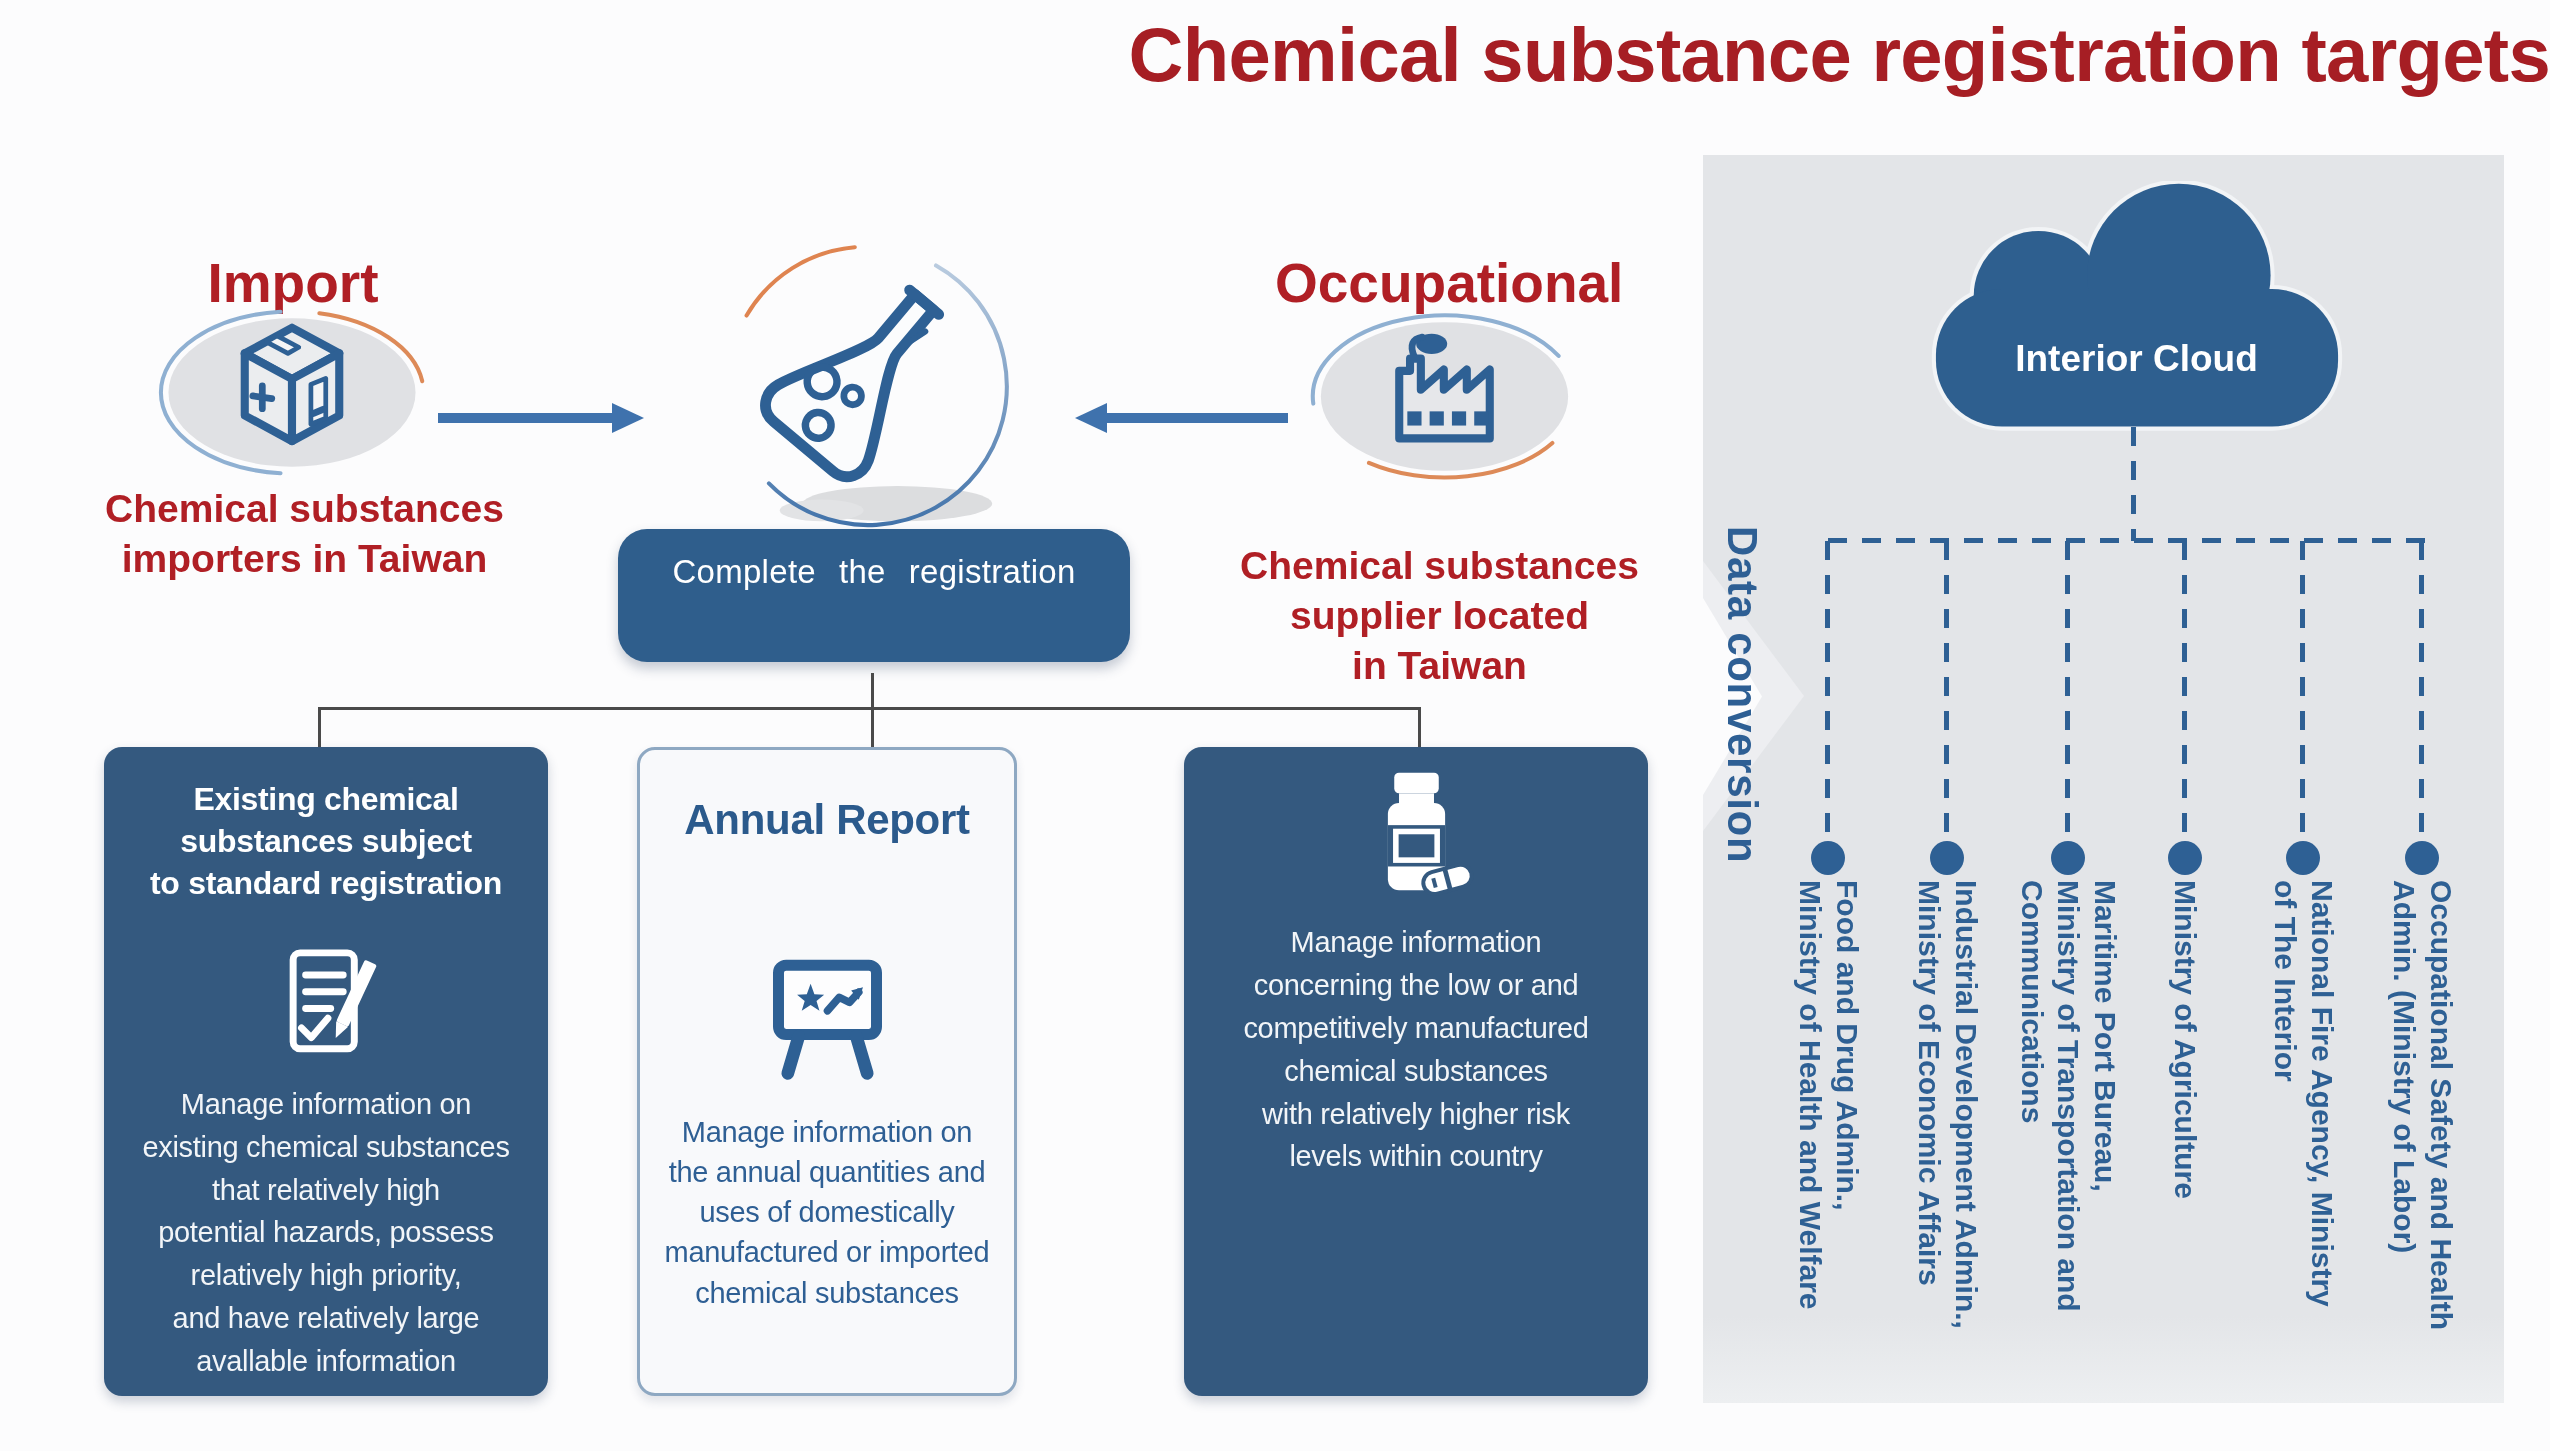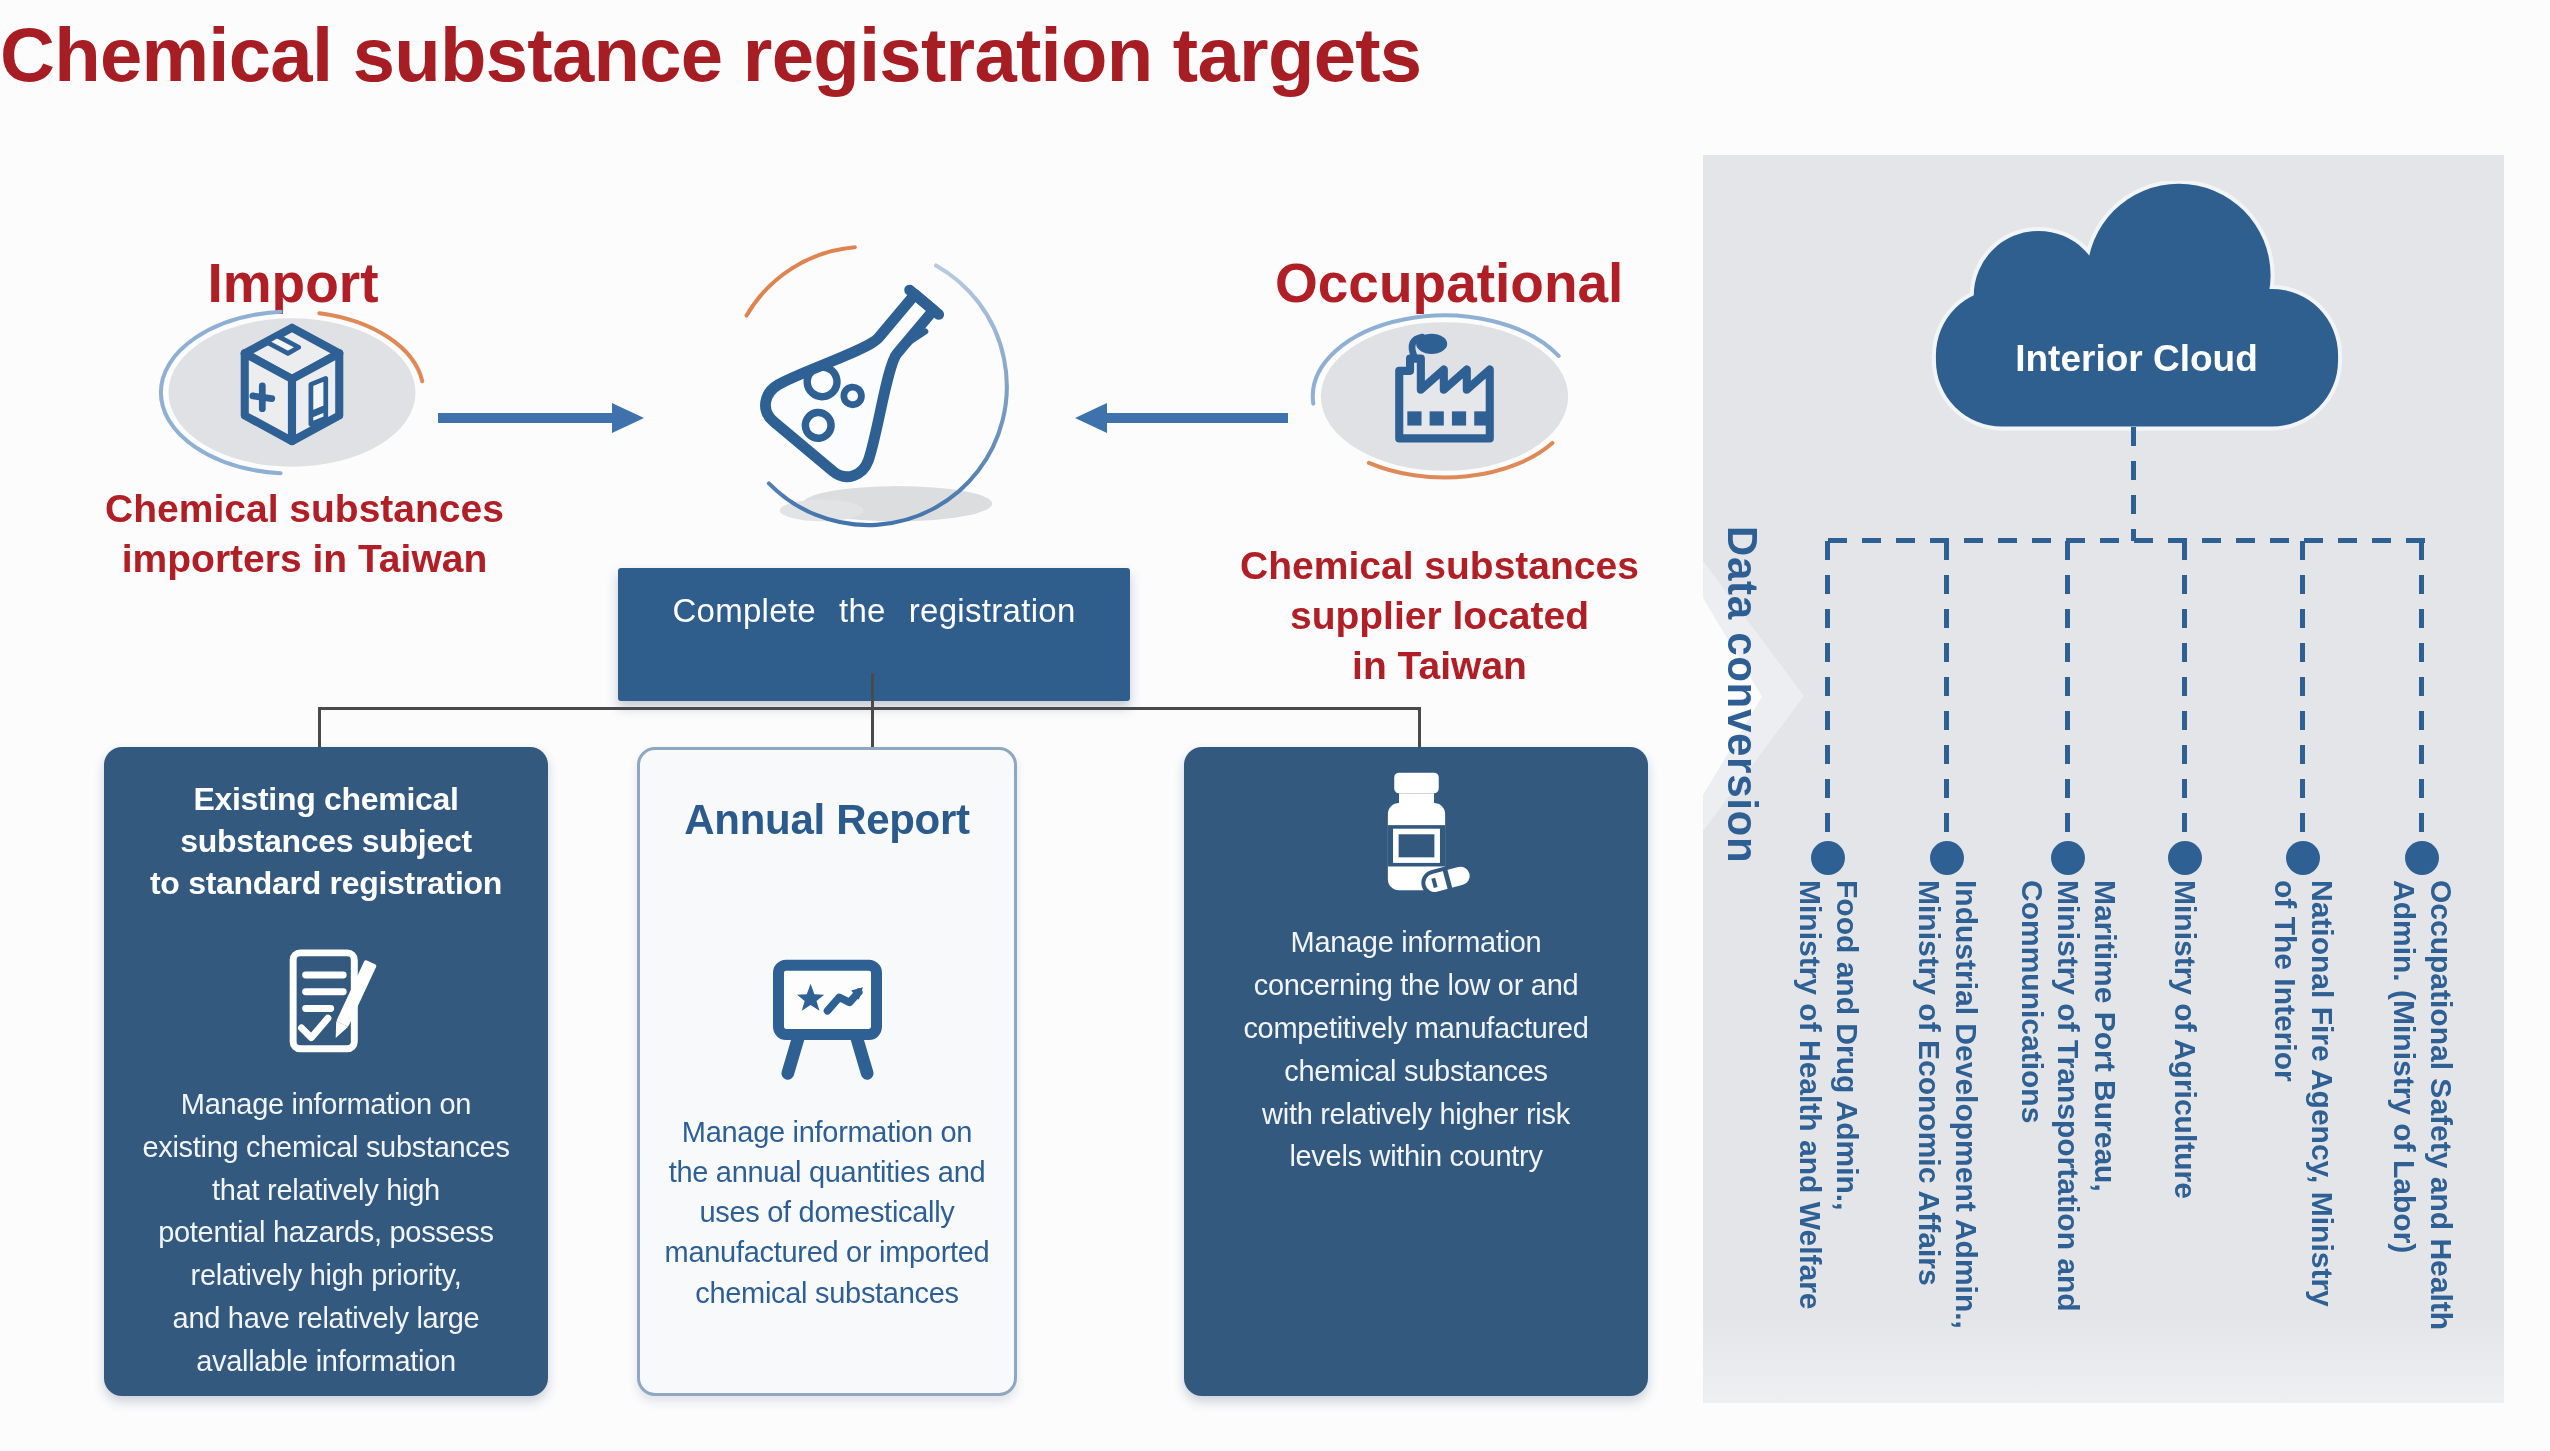--- a/index.html
+++ b/index.html
@@ -6,38 +6,38 @@
   body {
     width:2550px; height:1451px; position:relative; overflow:hidden;
     background:#fcfcfd;
     font-family:"Liberation Sans", sans-serif;
   }
   .abs { position:absolute; }
   .ml { white-space:pre-line; }
 
   
   .page-title {
-    left:0; top:10.8px; width:2550px; text-align:left;
+    left:0; top:10.8px; width:2550px; text-align:right;
     font-size:76px; font-weight:bold; color:#a61e24; letter-spacing:-0.7px;
   }
 
   
   .flow-label { font-size:55px; font-weight:bold; color:#b01f25; text-align:center; }
   .flow-caption { font-size:39px; font-weight:bold; color:#b01f25; text-align:center; line-height:1.28; }
 
   
   .arrow { position:absolute; height:30px; }
   .arrow .shaft { position:absolute; top:10px; height:9.5px; background:#3f72ad; }
   .arrow .head { position:absolute; top:0; width:0; height:0;
     border-top:15px solid transparent; border-bottom:15px solid transparent; }
 
   
   .reg-box {
-    left:618px; top:568px; width:512px; height:133px;
-    background:#2f5e8c; border-radius:3px;
+    left:618px; top:529px; width:512px; height:133px;
+    background:#2f5e8c; border-radius:29px;
     box-shadow:0 6.8px 12px rgba(40,60,90,.25);
     color:#fff; text-align:center;
   }
   .reg-line1 { margin-top:24px; font-size:33px; word-spacing:13.5px; letter-spacing:0.3px; }
   .reg-line2 { margin-top:6.8px; font-size:32px; letter-spacing:-0.3px; }
 
   
   .conn { position:absolute; background:#4a4a4a; }
 
   

